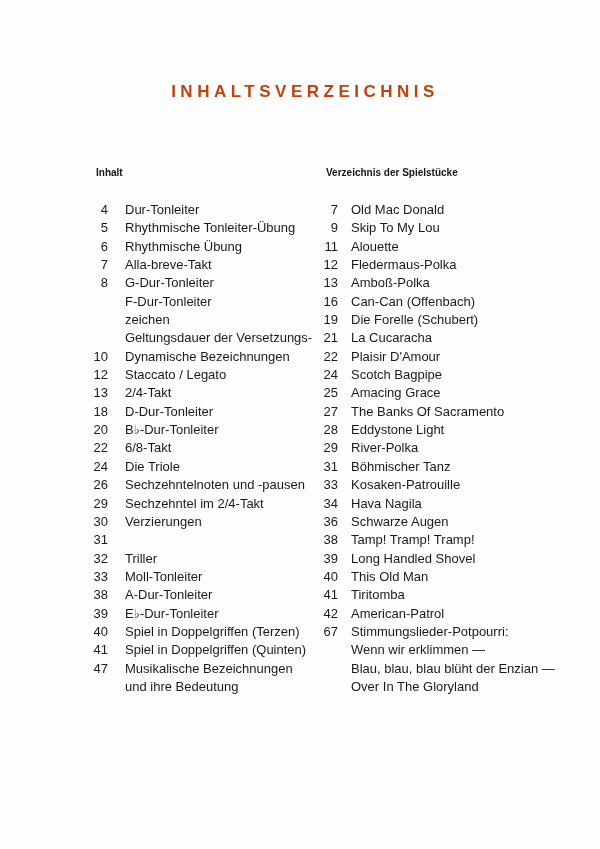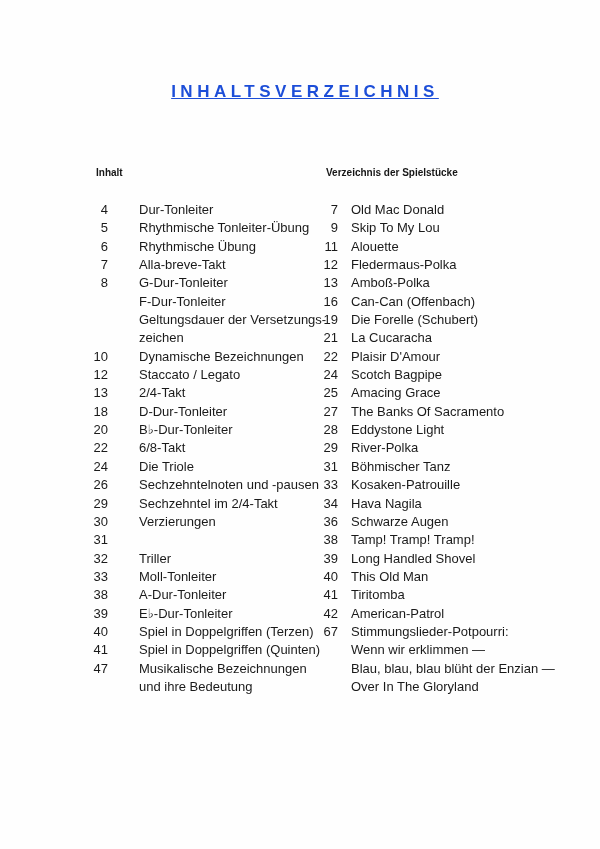--- a/index.html
+++ b/index.html
@@ -13,23 +13,22 @@
   }
   .page-title {
     position: absolute;
     top: 82px; left: 0; right: 0;
     margin: 0;
     text-align: center;
     font-size: 17px;
     font-weight: 700;
     letter-spacing: 4.5px;
     padding-left: 10px; 
-    color: #1d4ed8;
+    color: #c2410c;
     white-space: nowrap;
-    text-decoration: underline;
   }
   .col { position: absolute; top: 163px; }
   .col-0 { left: 80px;  width: 240px; }
   .col-1 { left: 310px; width: 280px; }
   .col-header {
     margin: 0 0 0 16px;
     font-size: 10px;
     font-weight: 700;
     line-height: 19px;
     color: #161616;
@@ -45,21 +44,21 @@
     height: 18.35px;
     line-height: 18.35px;
     font-size: 13px;
     white-space: nowrap;
   }
   .pnum {
     width: 28px;
     text-align: right;
     flex: 0 0 auto;
   }
-  .col-0 .etitle { padding-left: 31px; }
+  .col-0 .etitle { padding-left: 17px; }
   .col-1 .etitle { padding-left: 13px; }
 </style>
 </head>
 <body>
 
 <h1 class="page-title">INHALTSVERZEICHNIS</h1>
 
 <div id="columns">
   <section class="col col-0">
     <h2 class="col-header">Inhalt</h2>
@@ -89,26 +88,26 @@
     <span class="etitle">G-Dur-Tonleiter</span>
   </li>
 
   <li class="entry">
     <span class="pnum"></span>
     <span class="etitle">F-Dur-Tonleiter</span>
   </li>
 
   <li class="entry">
     <span class="pnum"></span>
+    <span class="etitle">zeichen</span>
+  </li>
+
+  <li class="entry">
+    <span class="pnum"></span>
     <span class="etitle">Geltungsdauer der Versetzungs-</span>
-  </li>
-
-  <li class="entry">
-    <span class="pnum"></span>
-    <span class="etitle">zeichen</span>
   </li>
 
   <li class="entry">
     <span class="pnum">10</span>
     <span class="etitle">Dynamische Bezeichnungen</span>
   </li>
 
   <li class="entry">
     <span class="pnum">12</span>
     <span class="etitle">Staccato / Legato</span>

